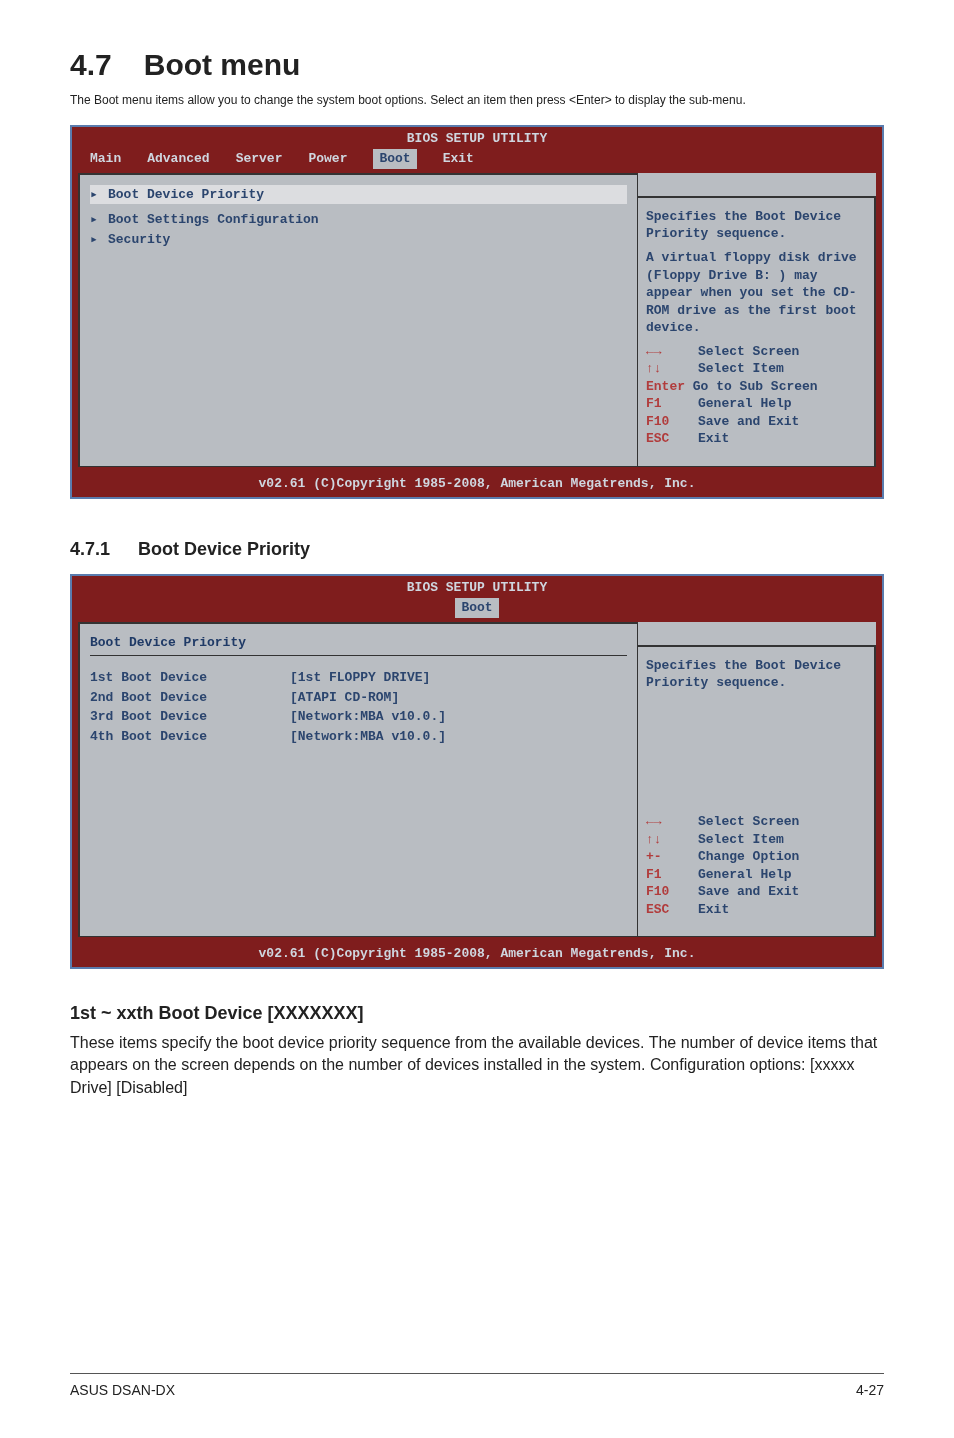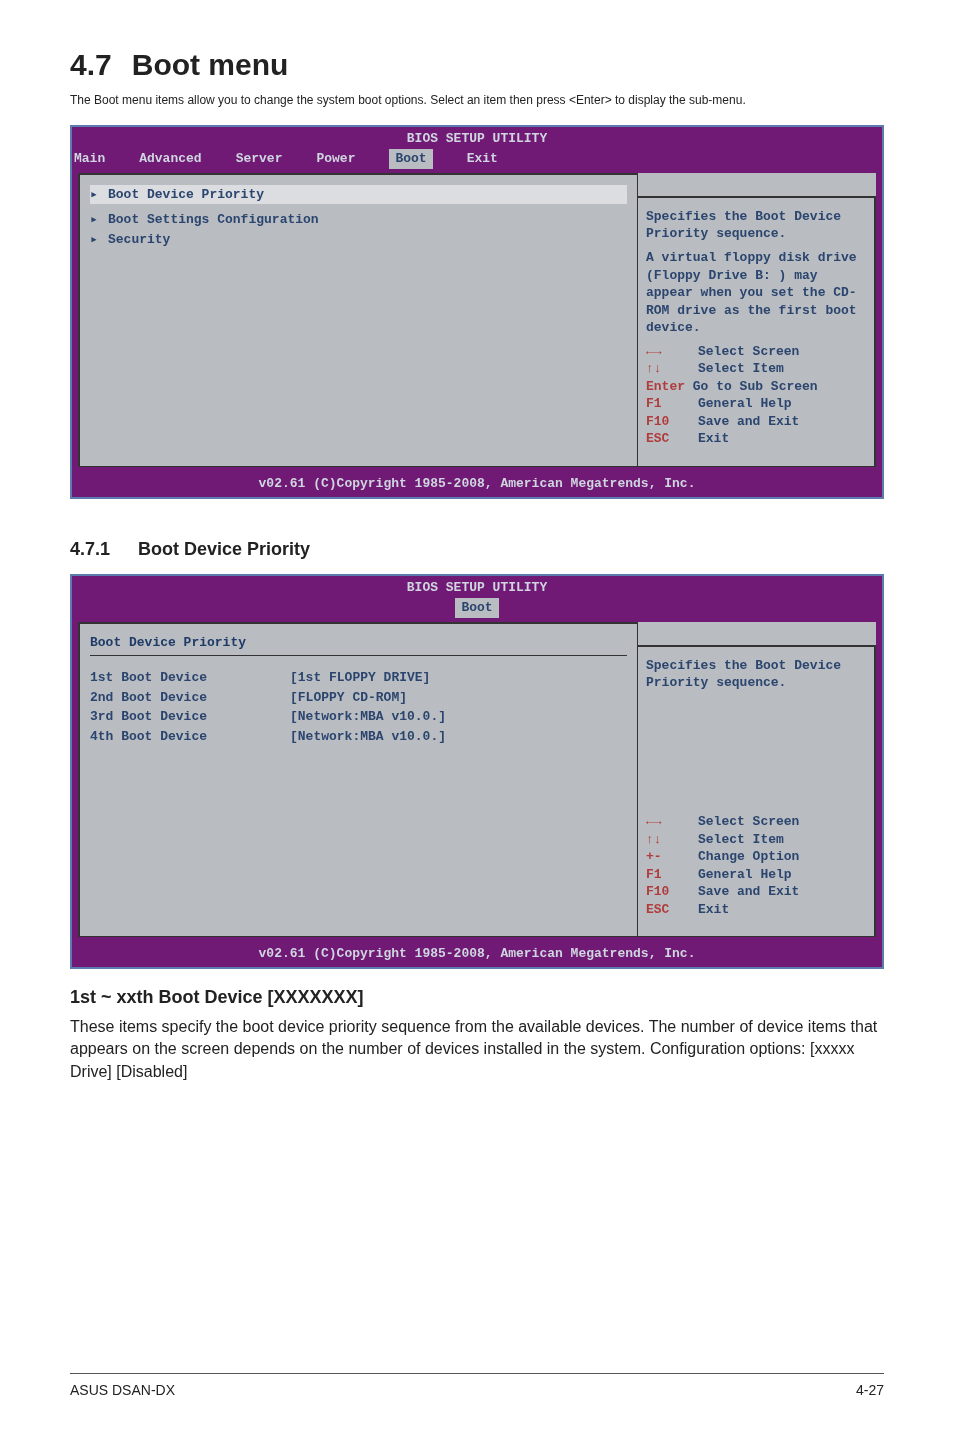--- a/index.html
+++ b/index.html
@@ -13,72 +13,72 @@
     display: flex;
     flex-direction: column;
     min-height: 1438px;
   }
   .main-content { flex: 1; }
   h1.section-title {
     font-size: 30px;
     font-weight: 800;
     margin-bottom: 10px;
   }
-  h1.section-title .num { margin-right: 20px; }
+  h1.section-title .num { margin-right: 32px; }
   p.intro {
     font-size: 12px;
     line-height: 1.4;
     margin-bottom: 16px;
   }
   h2.subsection {
     font-size: 18px;
     font-weight: 700;
     margin: 40px 0 14px 0;
   }
   h2.subsection .num { margin-right: 28px; }
   h3.param-title {
     font-size: 18px;
     font-weight: 700;
-    margin: 18px 0 8px 0;
+    margin: 34px 0 8px 0;
   }
   p.param-body {
     font-size: 16px;
     line-height: 1.4;
   }
   .footer {
     display: flex;
     justify-content: space-between;
     border-top: 1px solid #555;
     padding-top: 8px;
     margin-top: 40px;
     font-size: 14px;
     text-align: center;
   }
 
   
   .bios-box {
     border: 2px solid #5a7cae;
-    background: #701a75;
+    background: #7f1d1d;
     width: 100%;
     font-family: "Courier New", monospace;
     font-size: 13px;
     line-height: 1.35;
   }
   .bios-title {
     text-align: center;
     color: #cfd6df;
     font-weight: bold;
     padding-top: 3px;
   }
   .bios-tabs {
     display: flex;
     color: #cfd6df;
     font-weight: bold;
-    padding: 2px 18px 4px 2px;
-    gap: 16px;
+    padding: 2px 18px 4px 18px;
+    gap: 8px;
   }
   .bios-tab { padding: 1px 18px 1px 0; }
   .bios-tab.active, .bios-tab.active-only {
     background: #b9bdc2;
     color: #2b456e;
     padding: 1px 6px;
   }
   .bios-body {
     display: flex;
     background: #b9bdc2;
@@ -230,21 +230,21 @@
   <div class="bios-body">
     <div class="bios-left">
       <div class="section-head">Boot Device Priority</div>
       <div style="height:6px"></div>
       <div class="row">
         <span class="label-col">1st Boot Device</span>
         <span class="val-col">[1st FLOPPY DRIVE]</span>
       </div>
       <div class="row">
         <span class="label-col">2nd Boot Device</span>
-        <span class="val-col">[FLOPPY CD-ROM]</span>
+        <span class="val-col">[ATAPI CD-ROM]</span>
       </div>
       <div class="row">
         <span class="label-col">3rd Boot Device</span>
         <span class="val-col">[Network:MBA v10.0.]</span>
       </div>
       <div class="row">
         <span class="label-col">4th Boot Device</span>
         <span class="val-col">[Network:MBA v10.0.]</span>
       </div>
       <div style="height:150px"></div>

